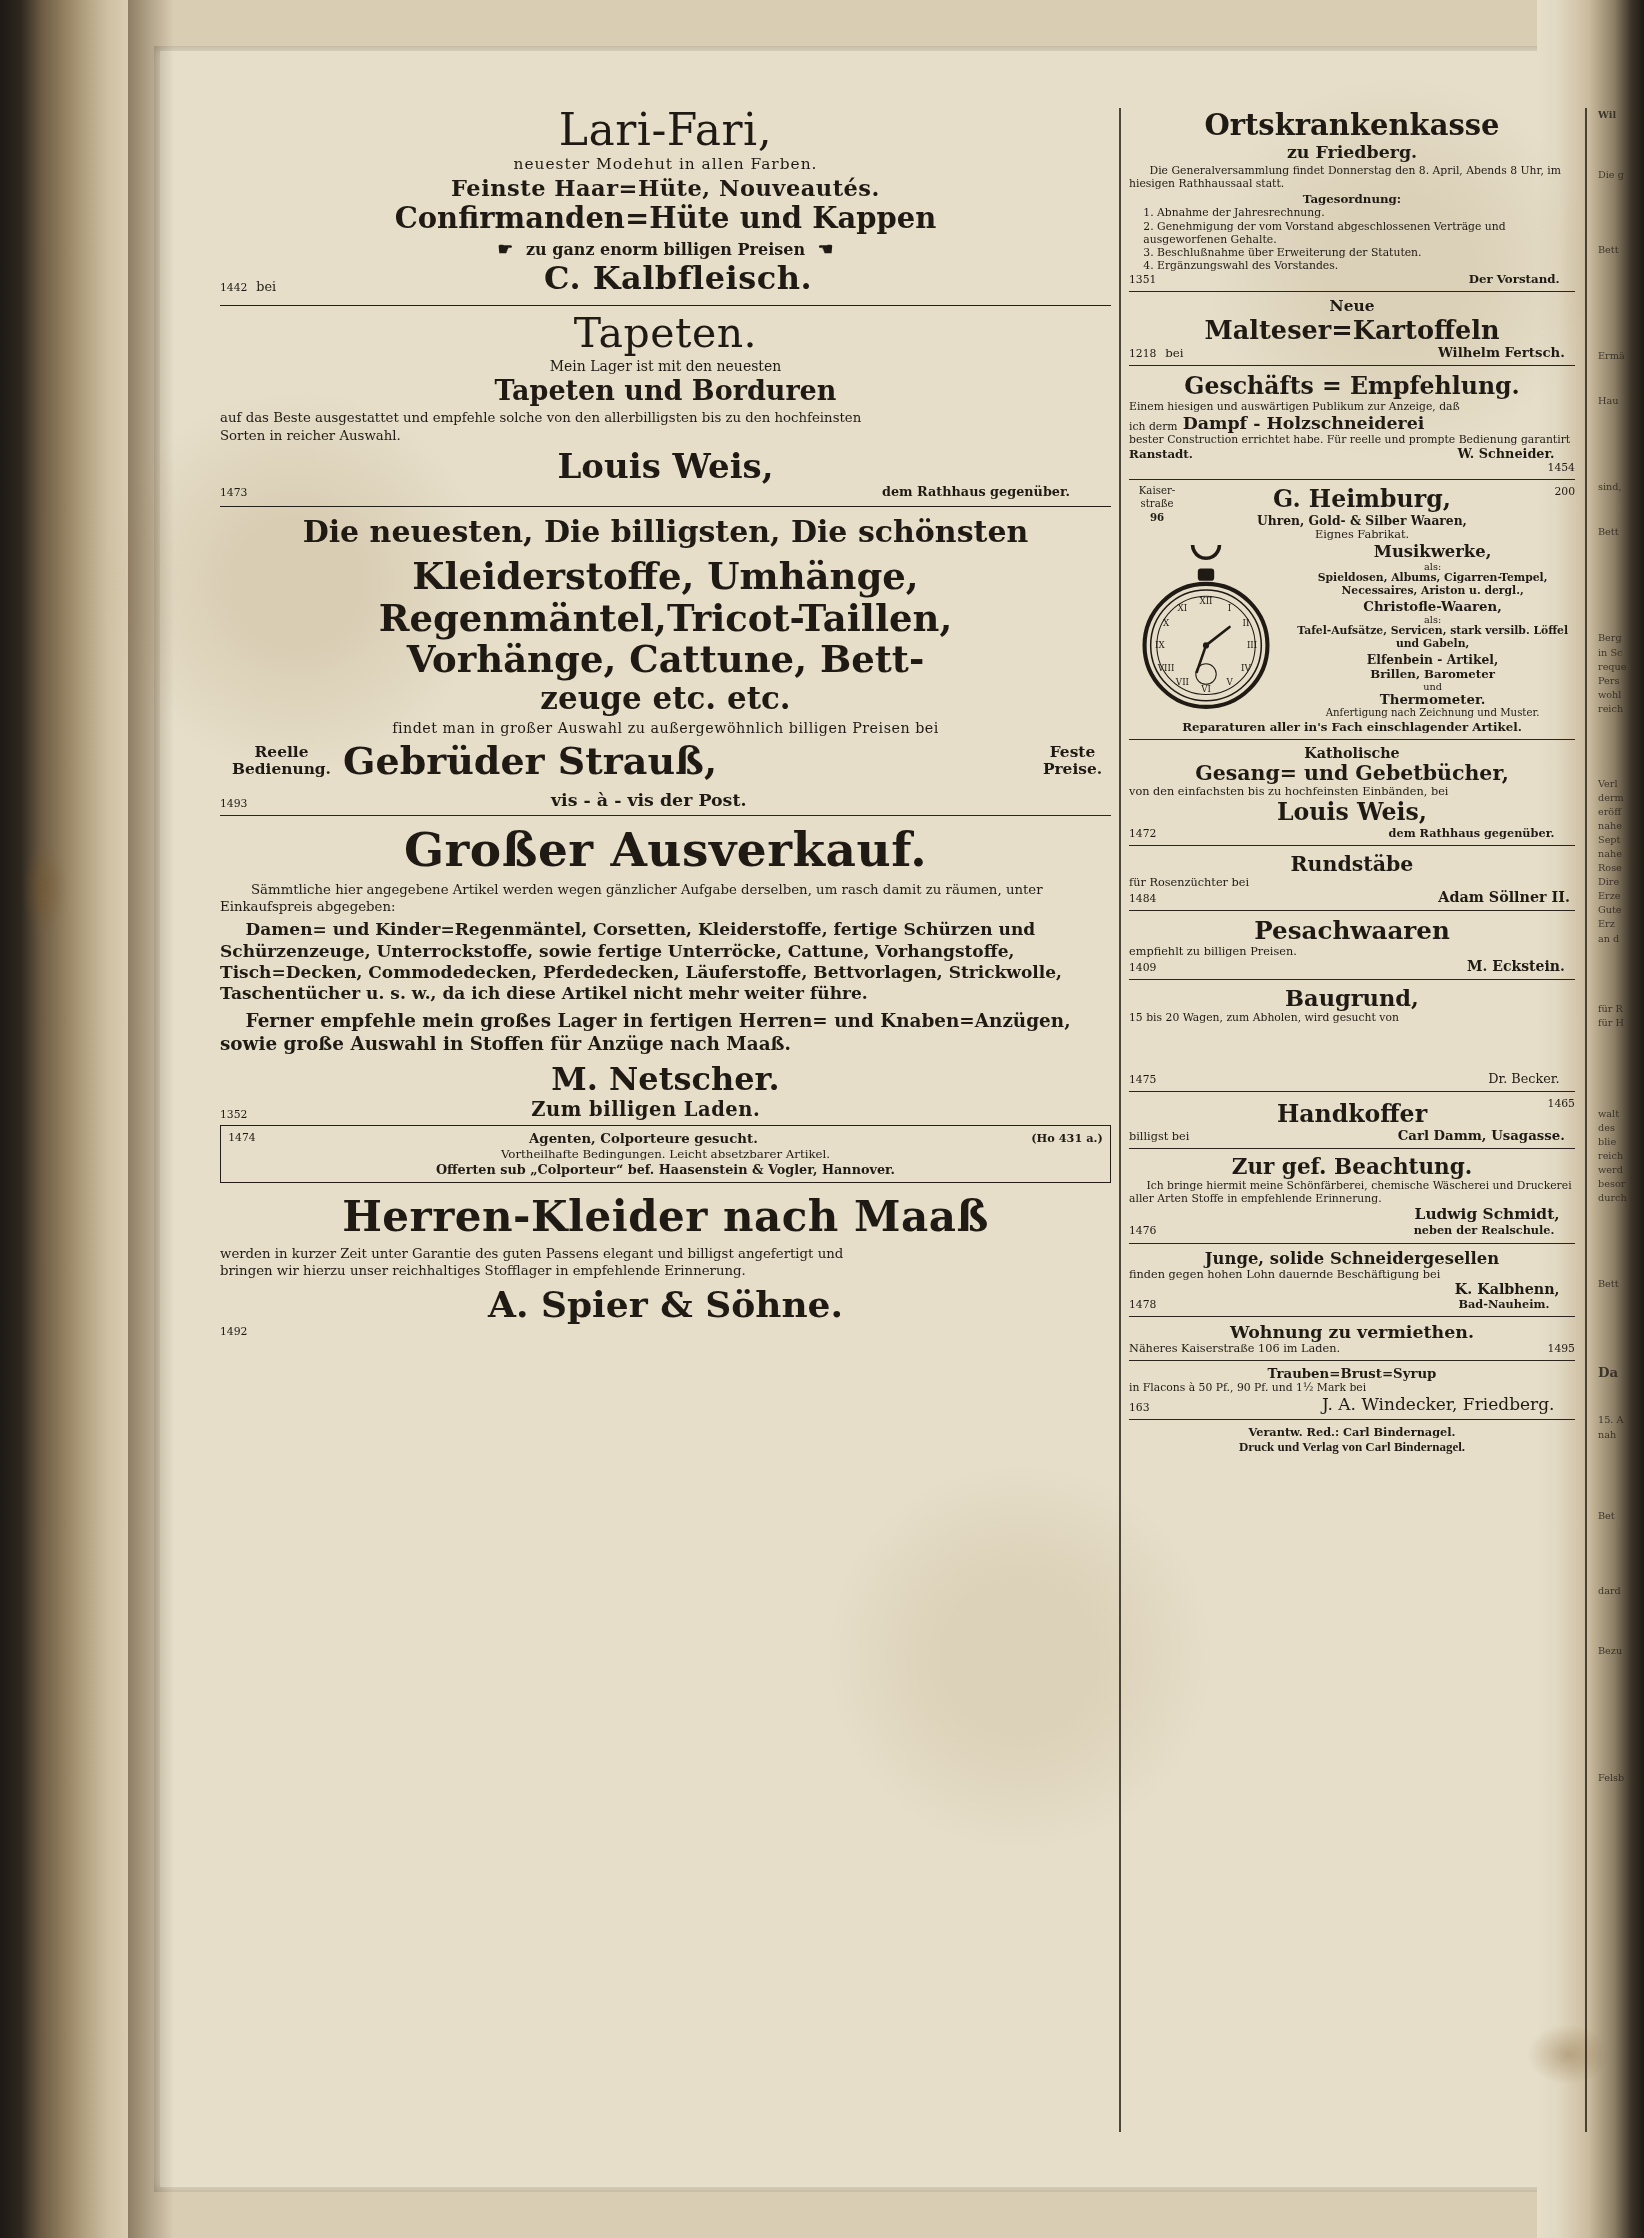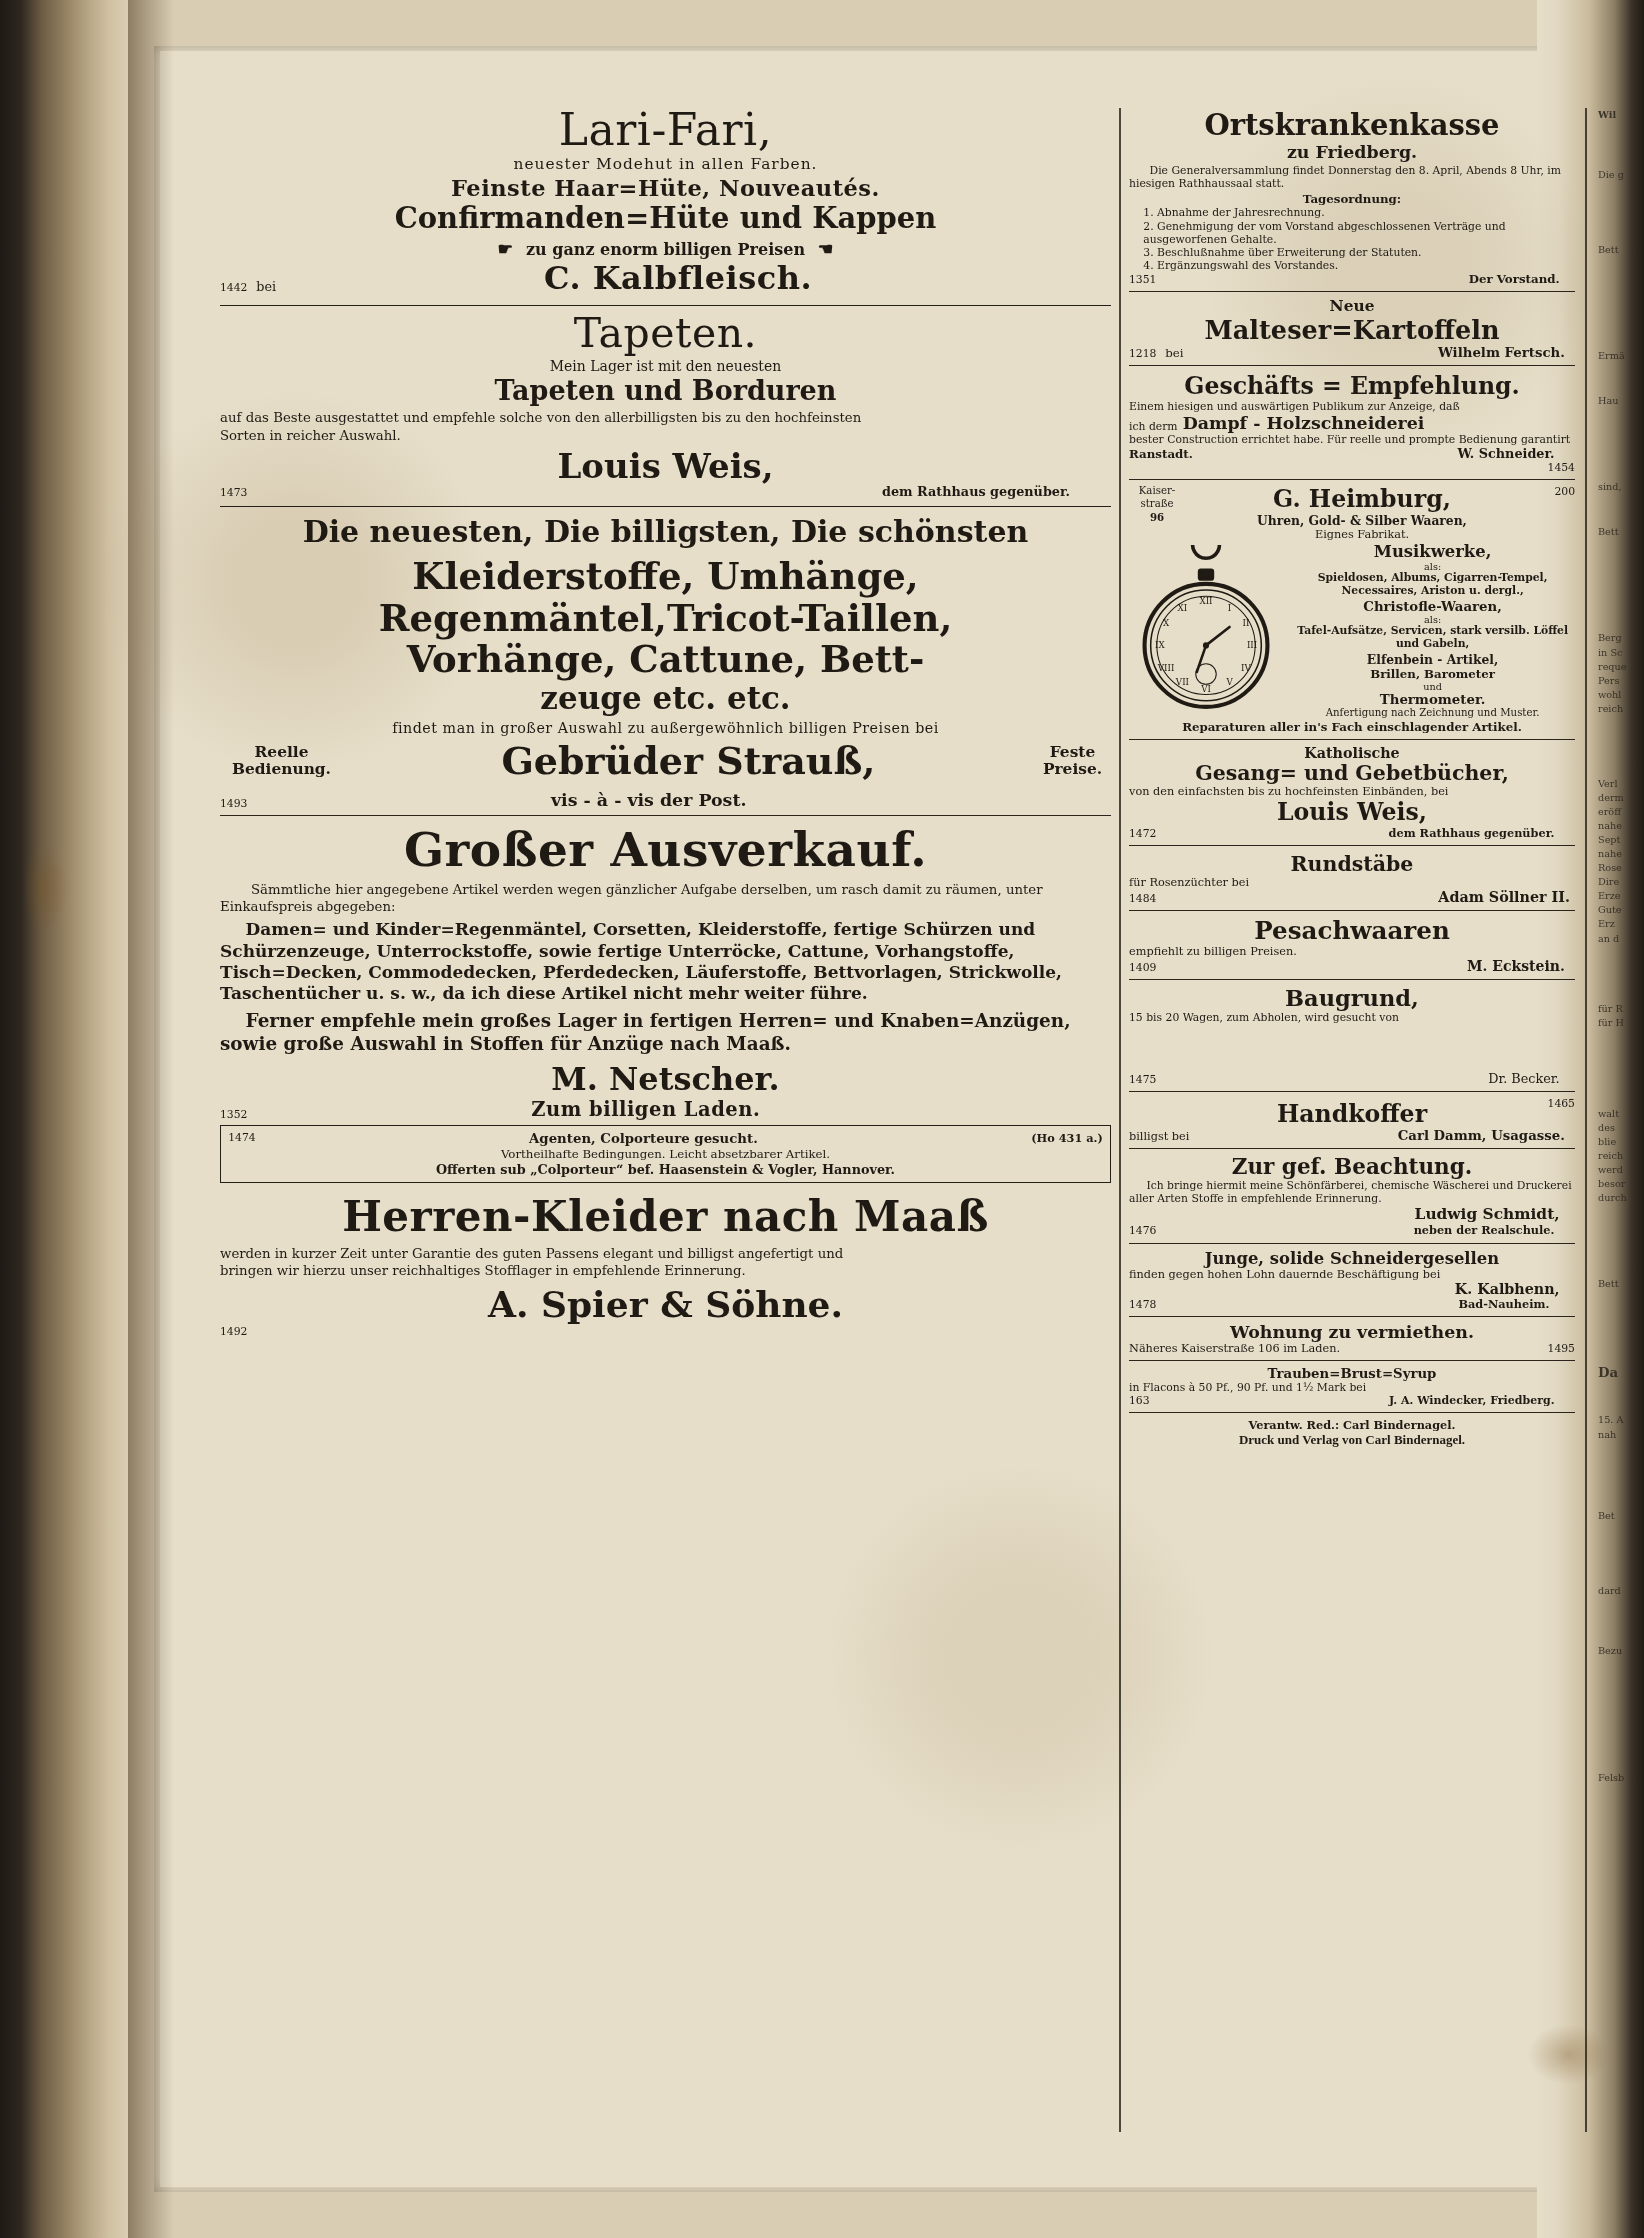--- a/index.html
+++ b/index.html
@@ -120,21 +120,21 @@
       <div class="ad">
         <div class="center" style="font-size:30px;font-weight:bold;letter-spacing:0px;">Die neuesten, Die billigsten, Die schönsten</div>
         <div class="center" style="font-size:37px;font-weight:bold;margin-top:7.2px;line-height:1.12;">Kleiderstoffe, Umhänge,</div>
         <div class="center" style="font-size:37px;font-weight:bold;line-height:1.12;">Regenmäntel,Tricot-Taillen,</div>
         <div class="center" style="font-size:37px;font-weight:bold;line-height:1.12;">Vorhänge,  Cattune,  Bett-</div>
         <div class="center" style="font-size:31px;font-weight:bold;line-height:1.15;">zeuge etc. etc.</div>
         <div class="center" style="font-size:14.3px;margin-top:4.1px;letter-spacing:0.5px;">findet man in großer Auswahl zu außergewöhnlich billigen Preisen bei</div>
         <div class="rowline" style="margin-top:2px;align-items:center;">
           <div style="font-size:15.4px;font-weight:bold;line-height:1.1;white-space:pre-line;text-align:center;width:123px;">Reelle
 Bedienung.</div>
-          <div style="flex:1;text-align:center;">
+          <div style="flex:1;">
             <span style="font-size:38px;font-weight:bold;">Gebrüder Strauß,</span>
           </div>
           <div style="font-size:15.4px;font-weight:bold;line-height:1.1;white-space:pre-line;text-align:center;width:77px;">Feste
 Preise.</div>
         </div>
         <div class="rowline" style="margin-top:7px;">
           <span class="num">1493</span>
           <span style="font-size:17.4px;font-weight:bold;flex:1;text-align:center;padding-right:61px;">vis - à - vis der Post.</span>
         </div>
       </div>
@@ -372,21 +372,21 @@
           <span class="num">1495</span>
         </div>
       </div>
       <div class="thin"></div>
 
       <div class="ad">
         <div class="center" style="font-size:13.3px;font-weight:bold;">Trauben=Brust=Syrup</div>
         <div style="font-size:10.8px;">in Flacons à 50 Pf., 90 Pf. und 1½ Mark bei</div>
         <div class="rowline">
           <span class="num">163</span>
-          <span style="font-size:11px;font-weight:bold;padding-right:20.5px;">J. A. Windecker, Friedberg.</span>
+          <span style="font-size:17px;font-weight:normal;padding-right:20.5px;">J. A. Windecker, Friedberg.</span>
         </div>
       </div>
       <div class="thin"></div>
 
       <div class="ad center">
         <div style="font-size:11.3px;font-weight:bold;">Verantw. Red.: Carl Bindernagel.</div>
         <div style="font-size:13px;font-weight:bold;font-family:Liberation Serif, serif;">Druck und Verlag von Carl Bindernagel.</div>
       </div>
     </div>
 

